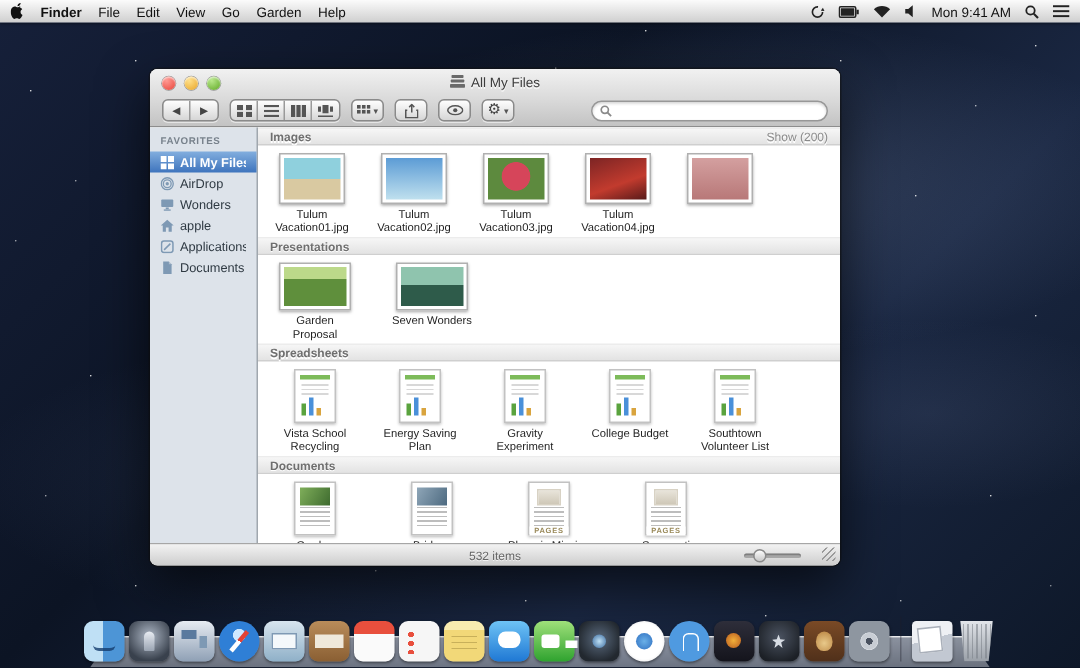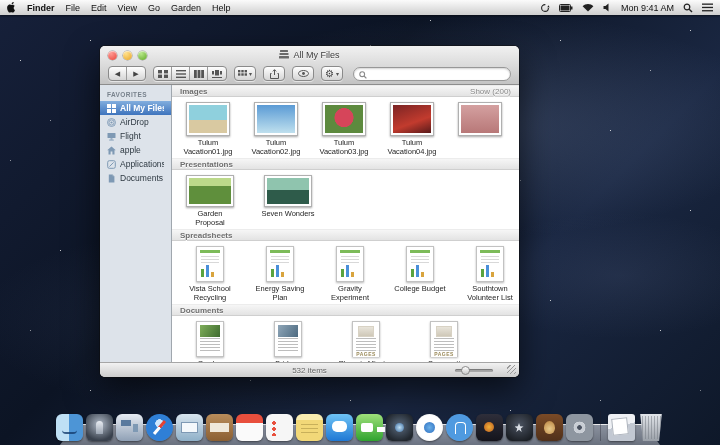--- a/index.html
+++ b/index.html
@@ -29,21 +29,21 @@
     background:linear-gradient(#fbfbfb,#cfcfcf); box-shadow:0 1px 2px rgba(0,0,0,.45);
     display:flex; align-items:center; padding:0 7px; font-size:9px; color:#111; }
   .mb-left { display:flex; align-items:flex-end; gap:11px; }
   .mb-right { margin-left:auto; display:flex; align-items:center; gap:9px; }
   .mb-app { font-weight:bold; }
   .mb-item { cursor:default; }
   .mb-icon svg { display:block; }
   .mb-clock { font-size:9px; }
 
   
-  .window { position:absolute; left:100px; top:46px; width:419px; height:331px; border-radius:5px;
+  .window { position:absolute; left:100px; top:46px; width:460px; height:331px; border-radius:5px;
     background:#fff; box-shadow:0 14px 34px rgba(0,0,0,.65), 0 0 0 1px rgba(20,20,20,.55); z-index:20; }
   .win-header { height:39px; border-radius:5px 5px 0 0; border-bottom:1px solid #8d8d8d;
     background:linear-gradient(#f1f1f1 0%,#d9d9d9 55%,#c3c3c3 100%); position:relative; }
   .titlebar { height:17px; display:flex; align-items:center; justify-content:center; gap:4px;
     font-size:9px; color:#3c3c3c; text-shadow:0 1px 0 rgba(255,255,255,.7); }
   .traffic { position:absolute; left:8px; top:5px; display:flex; gap:6px; }
   .light { width:9px; height:9px; border-radius:50%; box-shadow:inset 0 1px 1px rgba(255,255,255,.6), 0 0 0 0.5px rgba(0,0,0,.35); }
   .l-close{ background:radial-gradient(circle at 35% 30%, #ff9a93, #e8443a); }
   .l-min  { background:radial-gradient(circle at 35% 30%, #ffe08a, #e8a426); }
   .l-zoom { background:radial-gradient(circle at 35% 30%, #b8e88a, #5fa824); }
@@ -413,21 +413,21 @@
         <span>AirDrop</span>
       </div>
       <div class="side-item">
         <svg width="9" height="9" viewBox="0 0 9 9">
             <g fill="currentColor">
               <rect x="0.5" y="1" width="8" height="5" rx="0.6"></rect>
               <rect x="3.5" y="6.3" width="2" height="1.2"></rect>
               <rect x="2.2" y="7.6" width="4.6" height="0.9"></rect>
             </g>
           </svg>
-        <span>Flight</span>
+        <span>Wonders</span>
       </div>
       <div class="side-item">
         <svg width="9" height="9" viewBox="0 0 9 9">
             <path fill="currentColor" d="M4.5 0.5 L8.8 4.3 H7.5 V8.5 H5.4 V5.6 H3.6 V8.5 H1.5 V4.3 H0.2 Z"></path>
           </svg>
         <span>apple</span>
       </div>
       <div class="side-item">
         <svg width="9" height="9" viewBox="0 0 9 9">
             <rect x="0.7" y="0.7" width="7.6" height="7.6" rx="1.6" fill="none" stroke="currentColor" stroke-width="1"></rect>

